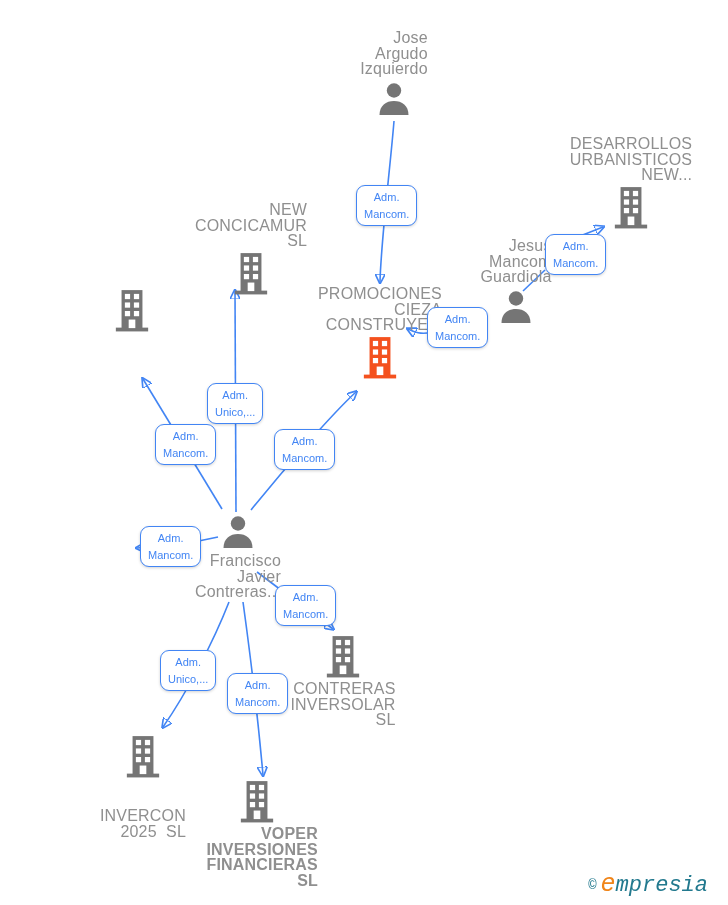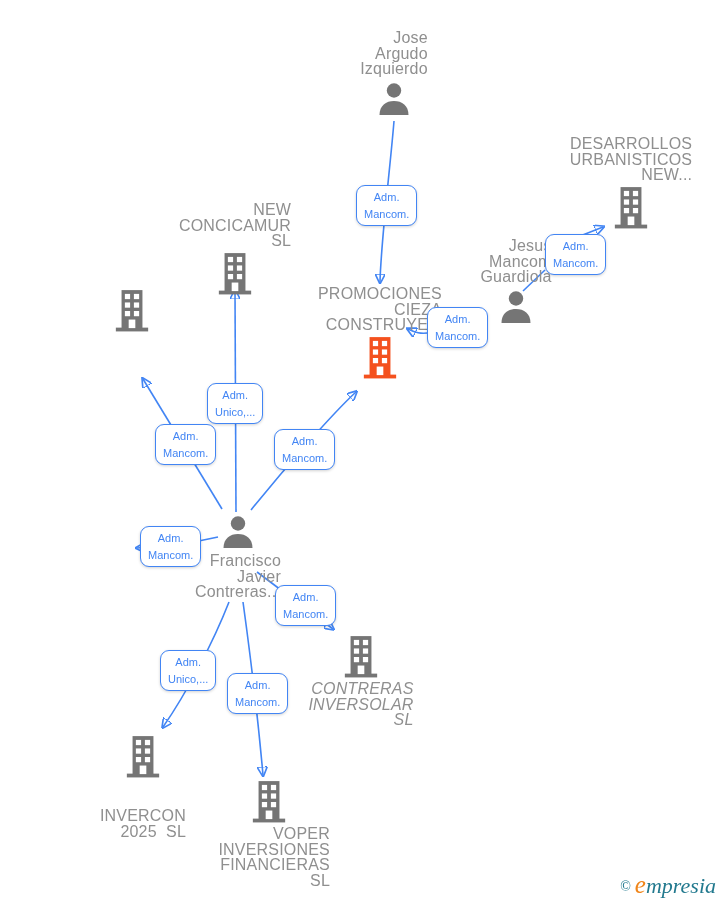--- a/index.html
+++ b/index.html
@@ -16,29 +16,29 @@
   .nlabel{
     font-size:16px;line-height:15.5px;color:#8f8f8f;text-align:right;
     white-space:pre-line;letter-spacing:.2px;
   }
   .icon{display:block;margin-top:4px;fill:#757575;}
   .node.label-below .icon{margin-top:0;margin-bottom:3px;}
   .icon.orange{fill:#F4511E;}
 
   #n-jose{left:339px;top:30px;width:110px;}
   #n-desarrollos{left:575px;top:136px;width:112px;}
-  #n-newconcicamur{left:180px;top:202px;width:110px;}
+  #n-newconcicamur{left:196px;top:202px;width:110px;}
   #n-construcciones{left:74px;top:286px;width:116px;}
   #n-promociones{left:321px;top:286px;width:118px;}
   #n-jesus{left:460px;top:238px;width:112px;}
   #n-francisco{left:182px;top:514px;width:112px;}
   #n-rincones{left:44px;top:546px;width:116px;}
-  #n-contreras{left:306px;top:636px;width:110px;font-style:italic;}
+  #n-contreras{left:288px;top:636px;width:110px;}
   #n-invercon{left:86px;top:736px;width:114px;gap:27px;}
-  #n-voper{left:208px;top:781px;width:122px;}
+  #n-voper{left:196px;top:781px;width:122px;font-weight:bold;}
 
   
   .elabel{
     position:absolute;z-index:3;background:#ffffff;border:1.5px solid #4285F4;
     border-radius:9px;padding:3px 7px;font-size:11px;line-height:1.5;
     color:#4285F4;text-align:center;white-space:pre-line;
     box-shadow:0 1px 3px rgba(0,0,0,.18);
   }
   #el-0{left:356px;top:185px;}
   #el-1{left:545px;top:234px;}
@@ -46,22 +46,22 @@
   #el-3{left:207px;top:383px;}
   #el-4{left:155px;top:424px;}
   #el-5{left:274px;top:429px;}
   #el-6{left:140px;top:526px;}
   #el-7{left:275px;top:585px;}
   #el-8{left:160px;top:650px;}
   #el-9{left:227px;top:673px;}
 
   
   #brand{
-    position:absolute;right:12px;bottom:6px;z-index:4;
-    font-family:Liberation Serif, serif;font-style:italic;font-size:22px;
+    position:absolute;right:20px;bottom:6px;z-index:4;
+    font-family:Liberation Mono, monospace;font-style:italic;font-size:22px;
     color:#22798E;cursor:pointer;
   }
   #brand .copy{font-style:normal;font-size:14px;vertical-align:2px;margin-right:4px;color:#22798E;}
   #brand .e{color:#F08519;font-size:25px;}
 </style>
 </head>
 <body>
 
 <div id="canvas">
 

